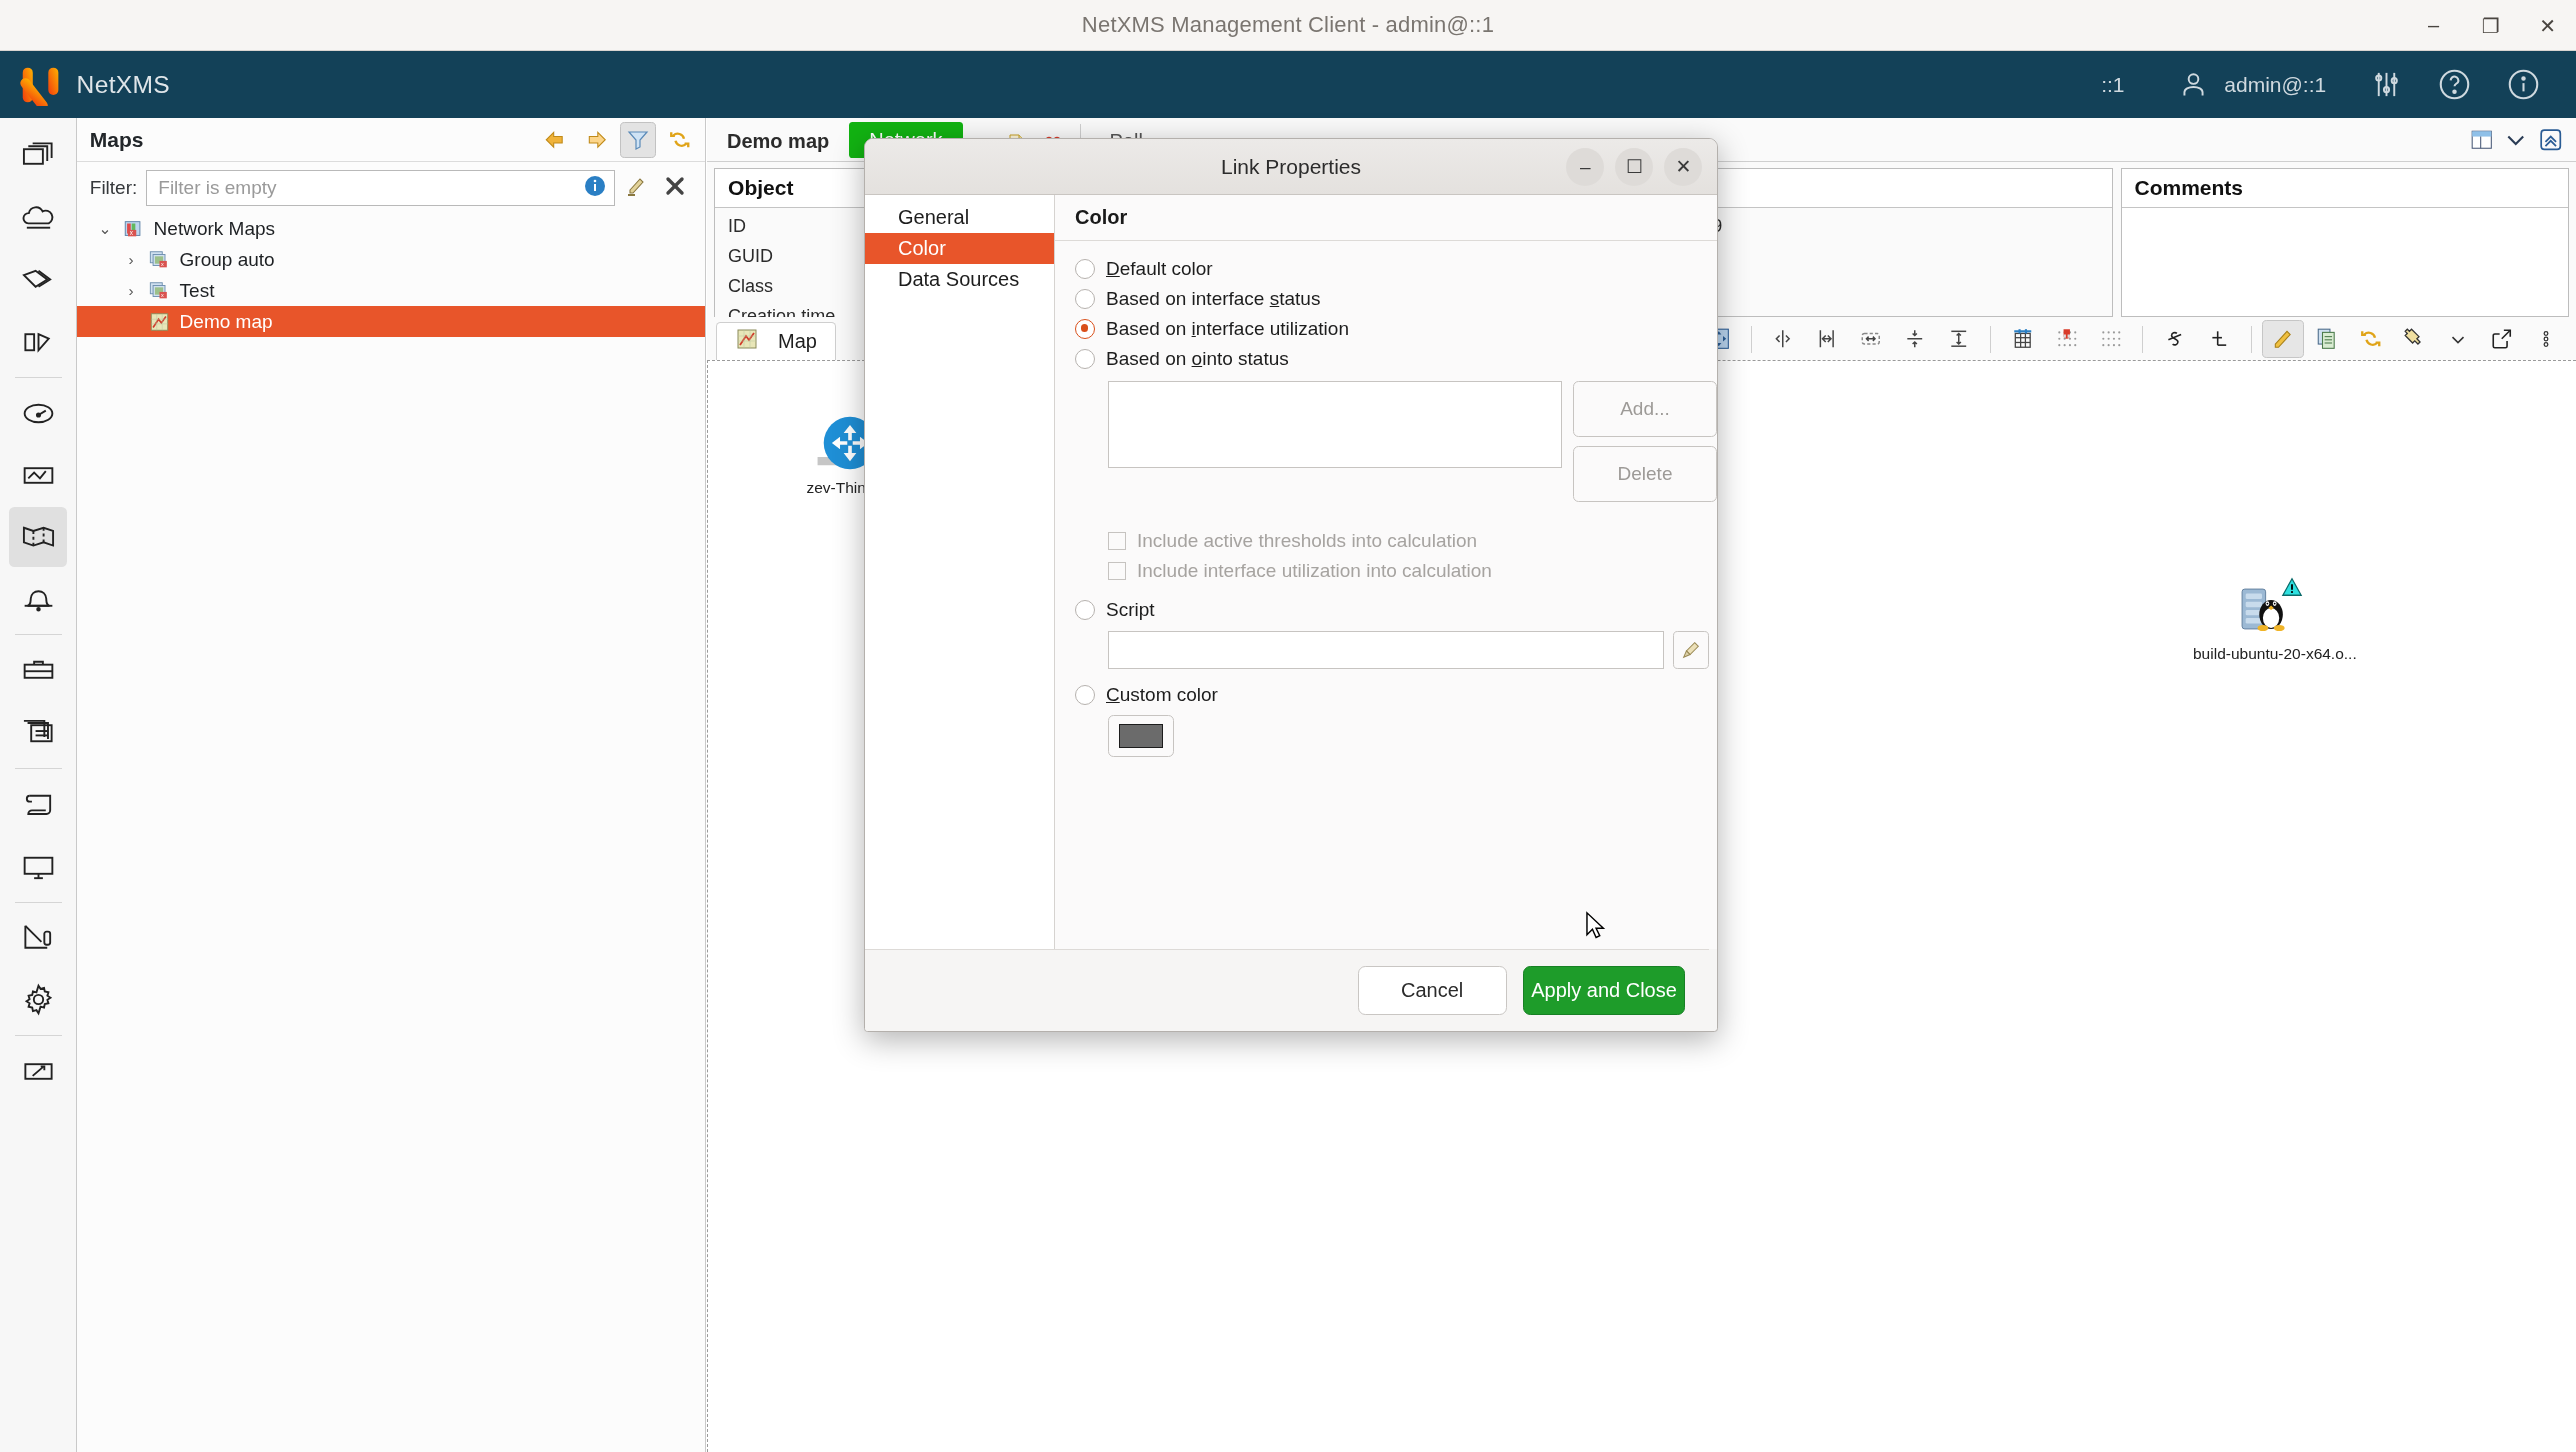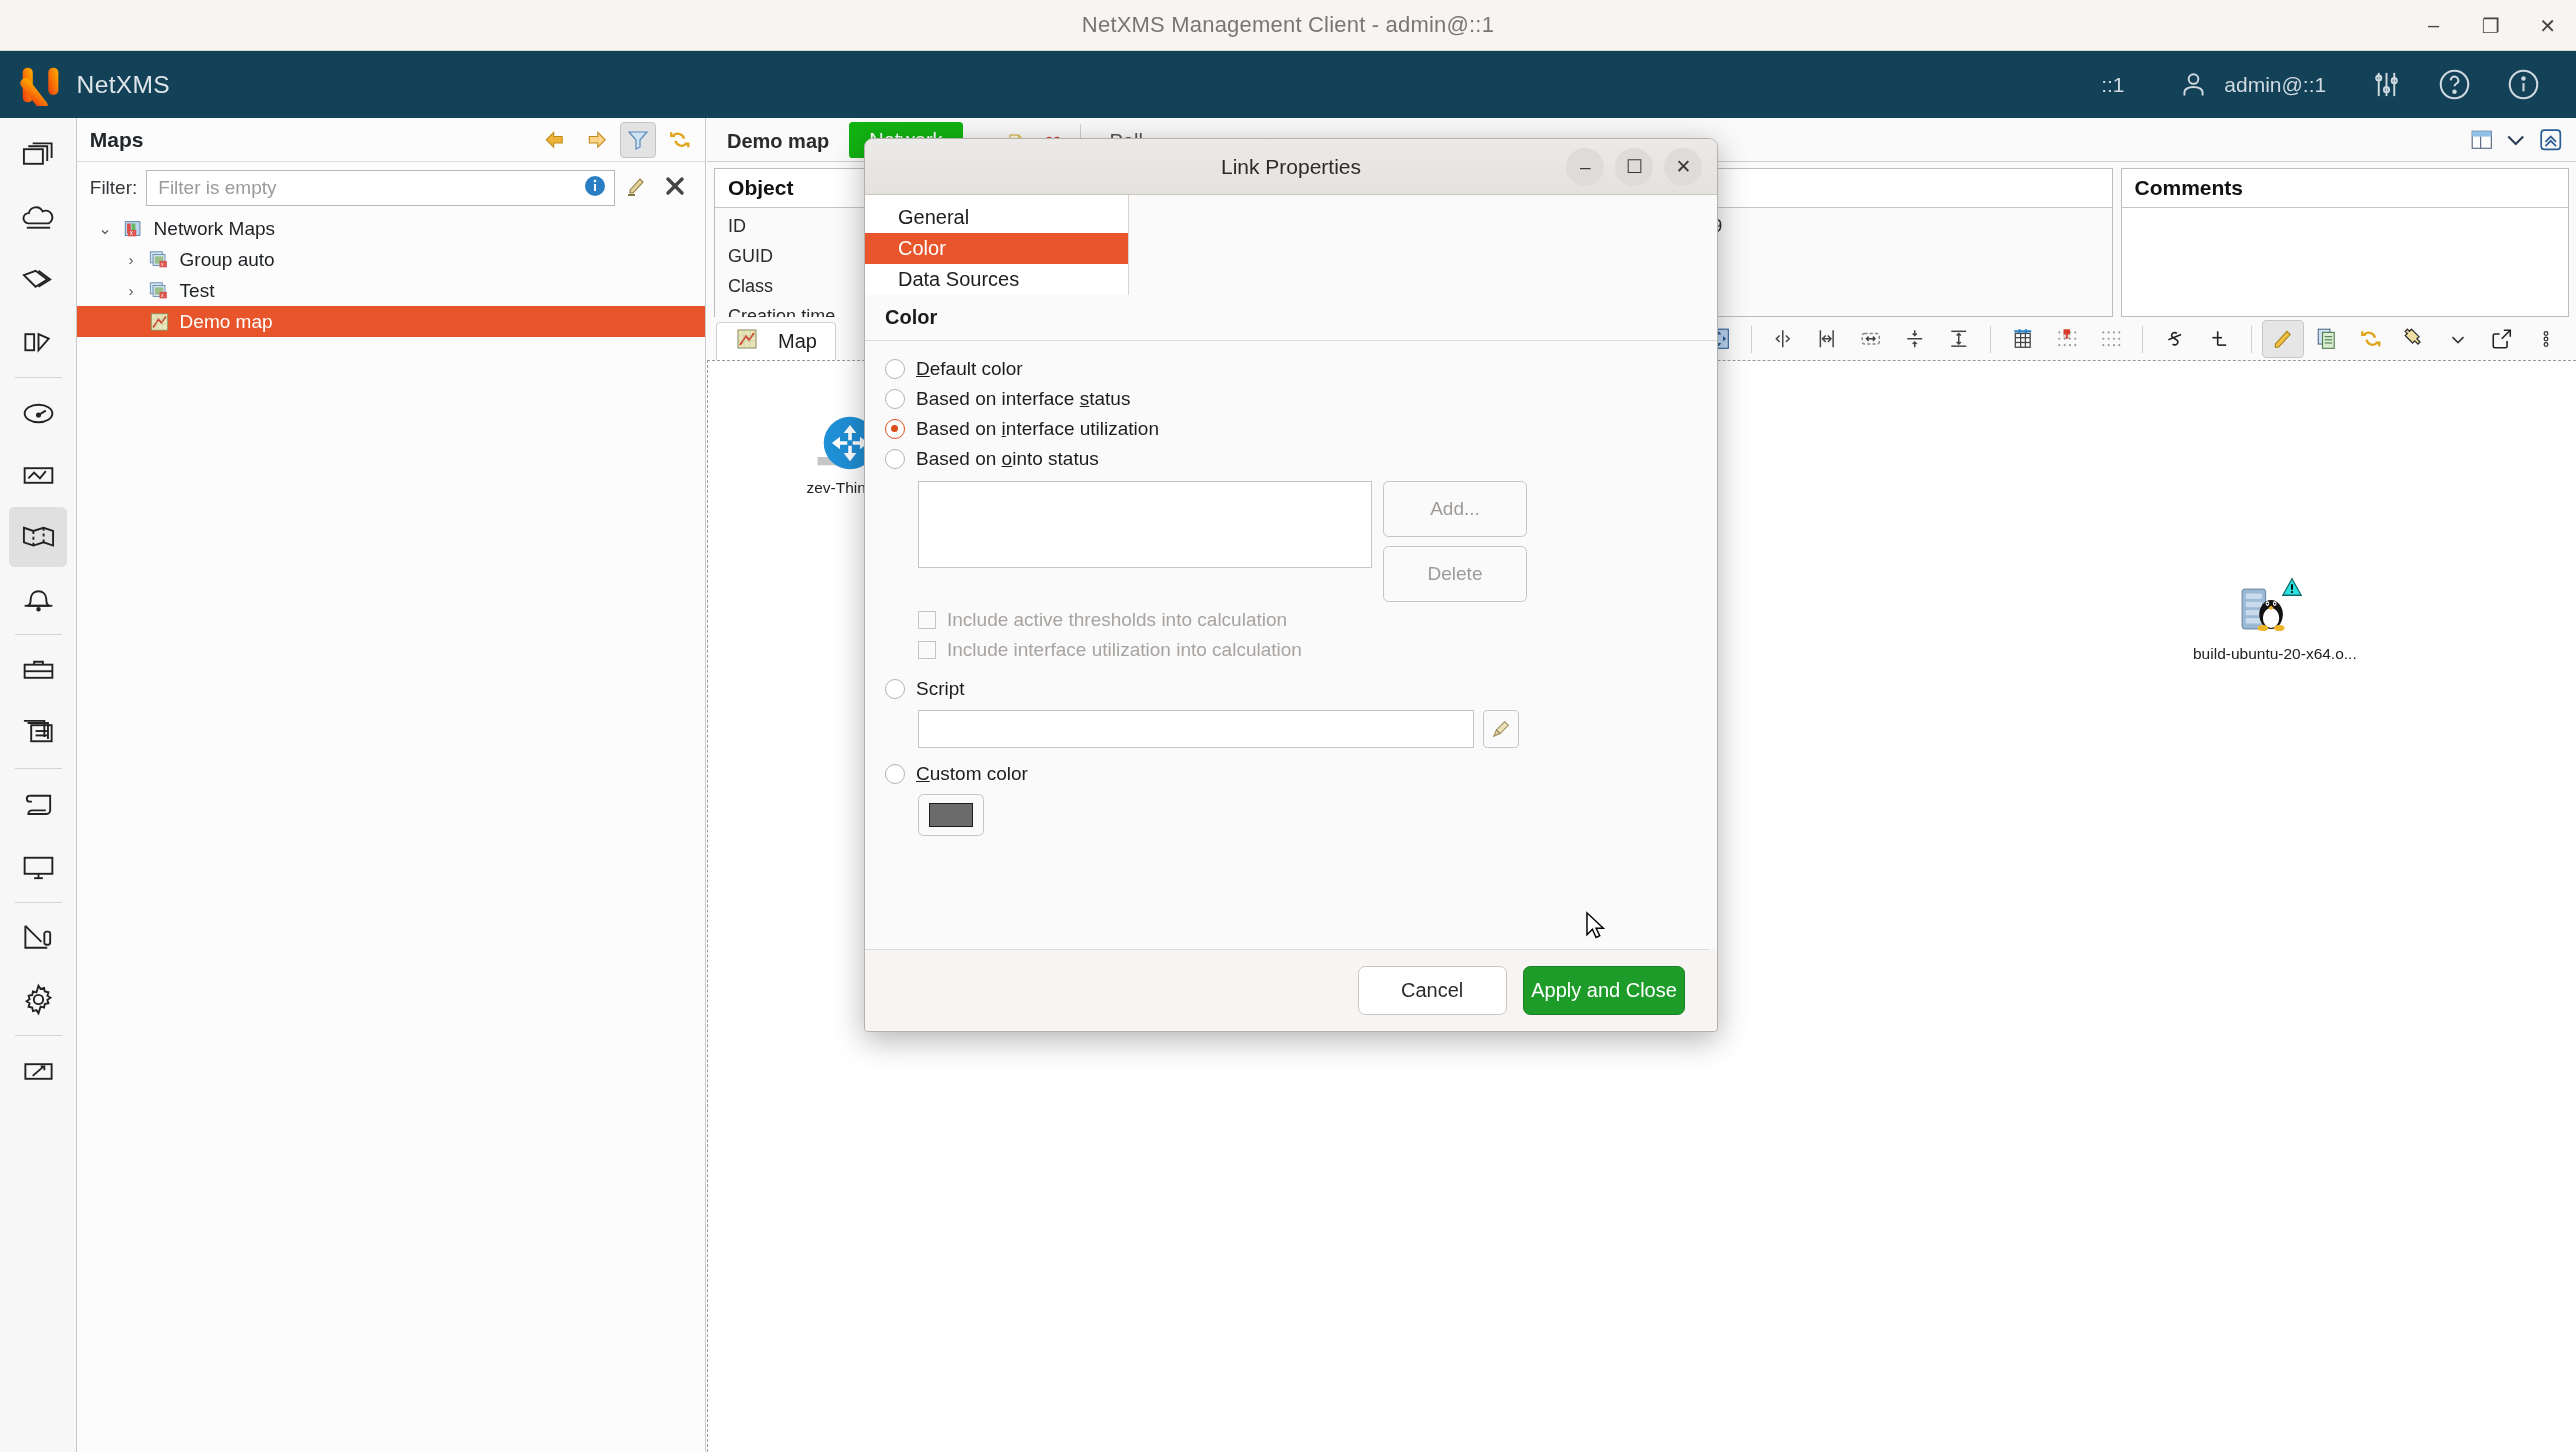--- a/index.html
+++ b/index.html
@@ -97,21 +97,21 @@
   
   #dlg { position: absolute; left: 864px; top: 138px; width: 854px; height: 894px;
          background: #f6f5f4; border: 0.9px solid #b4b0ac; border-radius: 9px 9px 3.6px 3.6px;
          box-shadow: 0 7.3px 31px rgba(0,0,0,.30); }
   #dlg-hd { height: 56px; display: flex; align-items: center; justify-content: center; position: relative;
             background: linear-gradient(#eceae8,#e4e1de); border-bottom: 0.9px solid #c9c5c1; border-radius: 8.2px 8.2px 0 0; }
   #dlg-hd .dt { font-size: 21px; color: #2c2c2c; }
   #dlg-hd .dctrls { position: absolute; right: 14.6px; display: flex; gap: 11px; }
   #dlg-hd .dctrls div { width: 38px; height: 38px; border-radius: 19px; background: #dedbd8;
                         display: flex; align-items: center; justify-content: center; font-size: 19px; color: #3a3a3a; }
-  #dlg-body { position: absolute; left: 0; top: 56px; right: 0; bottom: 82px; display: flex; background: #fbfafa; flex-direction: column; }
+  #dlg-body { position: absolute; left: 0; top: 56px; right: 0; bottom: 82px; display: flex; background: #fbfafa; }
   #dlg-nav { width: 264px; border-right: 0.9px solid #d6d3d0; background: #fff; padding-top: 7.3px; }
   #dlg-nav .ni { height: 31px; display: flex; align-items: center; padding-left: 33px; font-size: 20px; color: #1d1d1d; }
   #dlg-nav .ni.sel { background: #e8552a; color: #fff; }
   #dlg-main { flex: 1; display: flex; flex-direction: column; }
   #dlg-main .sect { font-size: 20px; font-weight: bold; color: #1a1a1a; padding: 11px 0 11px 20px; border-bottom: 0.9px solid #dddad7; }
   #dlg-form { flex: 1; padding: 12.8px 0 0 20px; position: relative; }
   .rr { display: flex; align-items: center; height: 30px; gap: 11px; }
   .radio { width: 20px; height: 20px; border-radius: 10px; border: 1.8px solid #b6b2ae; background: #fff;
            display: inline-block; position: relative; flex: none; }
   .radio.on { border-color: #d94f1a; }
@@ -755,21 +755,21 @@
         </div>
 
         <div class="listrow">
           <div id="emptylist"></div>
           <div style="display:flex;flex-direction:column;gap:9px;">
             <button class="btnsm">Add...</button>
             <button class="btnsm">Delete</button>
           </div>
         </div>
 
-        <div class="cbrow" style="margin-top:3px;align-items:center;">
+        <div class="cbrow" style="margin-top:24px;align-items:center;">
           <span class="cbox"></span>
           <span>Include active thresholds into calculation</span>
         </div>
         <div class="cbrow">
           <span class="cbox"></span>
           <span>Include interface utilization into calculation</span>
         </div>
 
         <div class="rr" style="margin-top:9px;">
           <span class="radio"></span>

